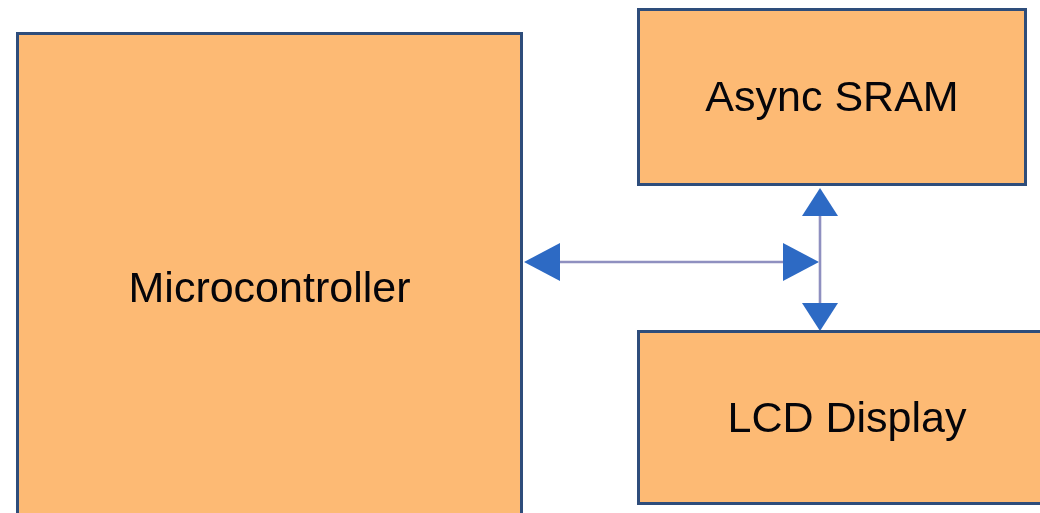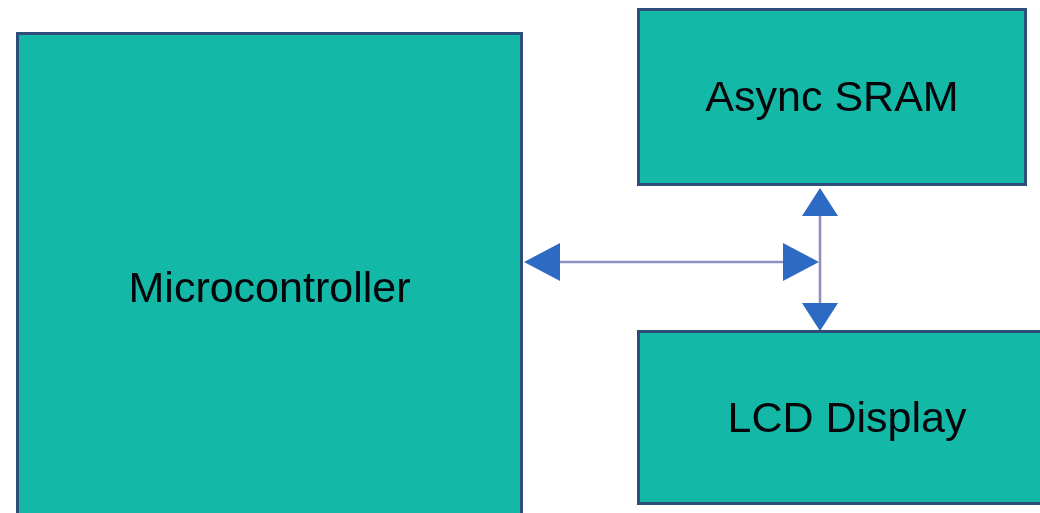--- a/index.html
+++ b/index.html
@@ -13,21 +13,21 @@
   #canvas {
     position: relative;
     width: 1040px;
     height: 513px;
     background: #ffffff;
     overflow: hidden;
   }
   .node {
     position: absolute;
     box-sizing: border-box;
-    background: #14b8a6;
+    background: #fdba74;
     border: 3px solid #2e4d7b;
     display: flex;
     align-items: center;
     justify-content: center;
     text-align: center;
     color: #05050a;
     line-height: 1.28;
     letter-spacing: 0px;
     user-select: none;
   }

